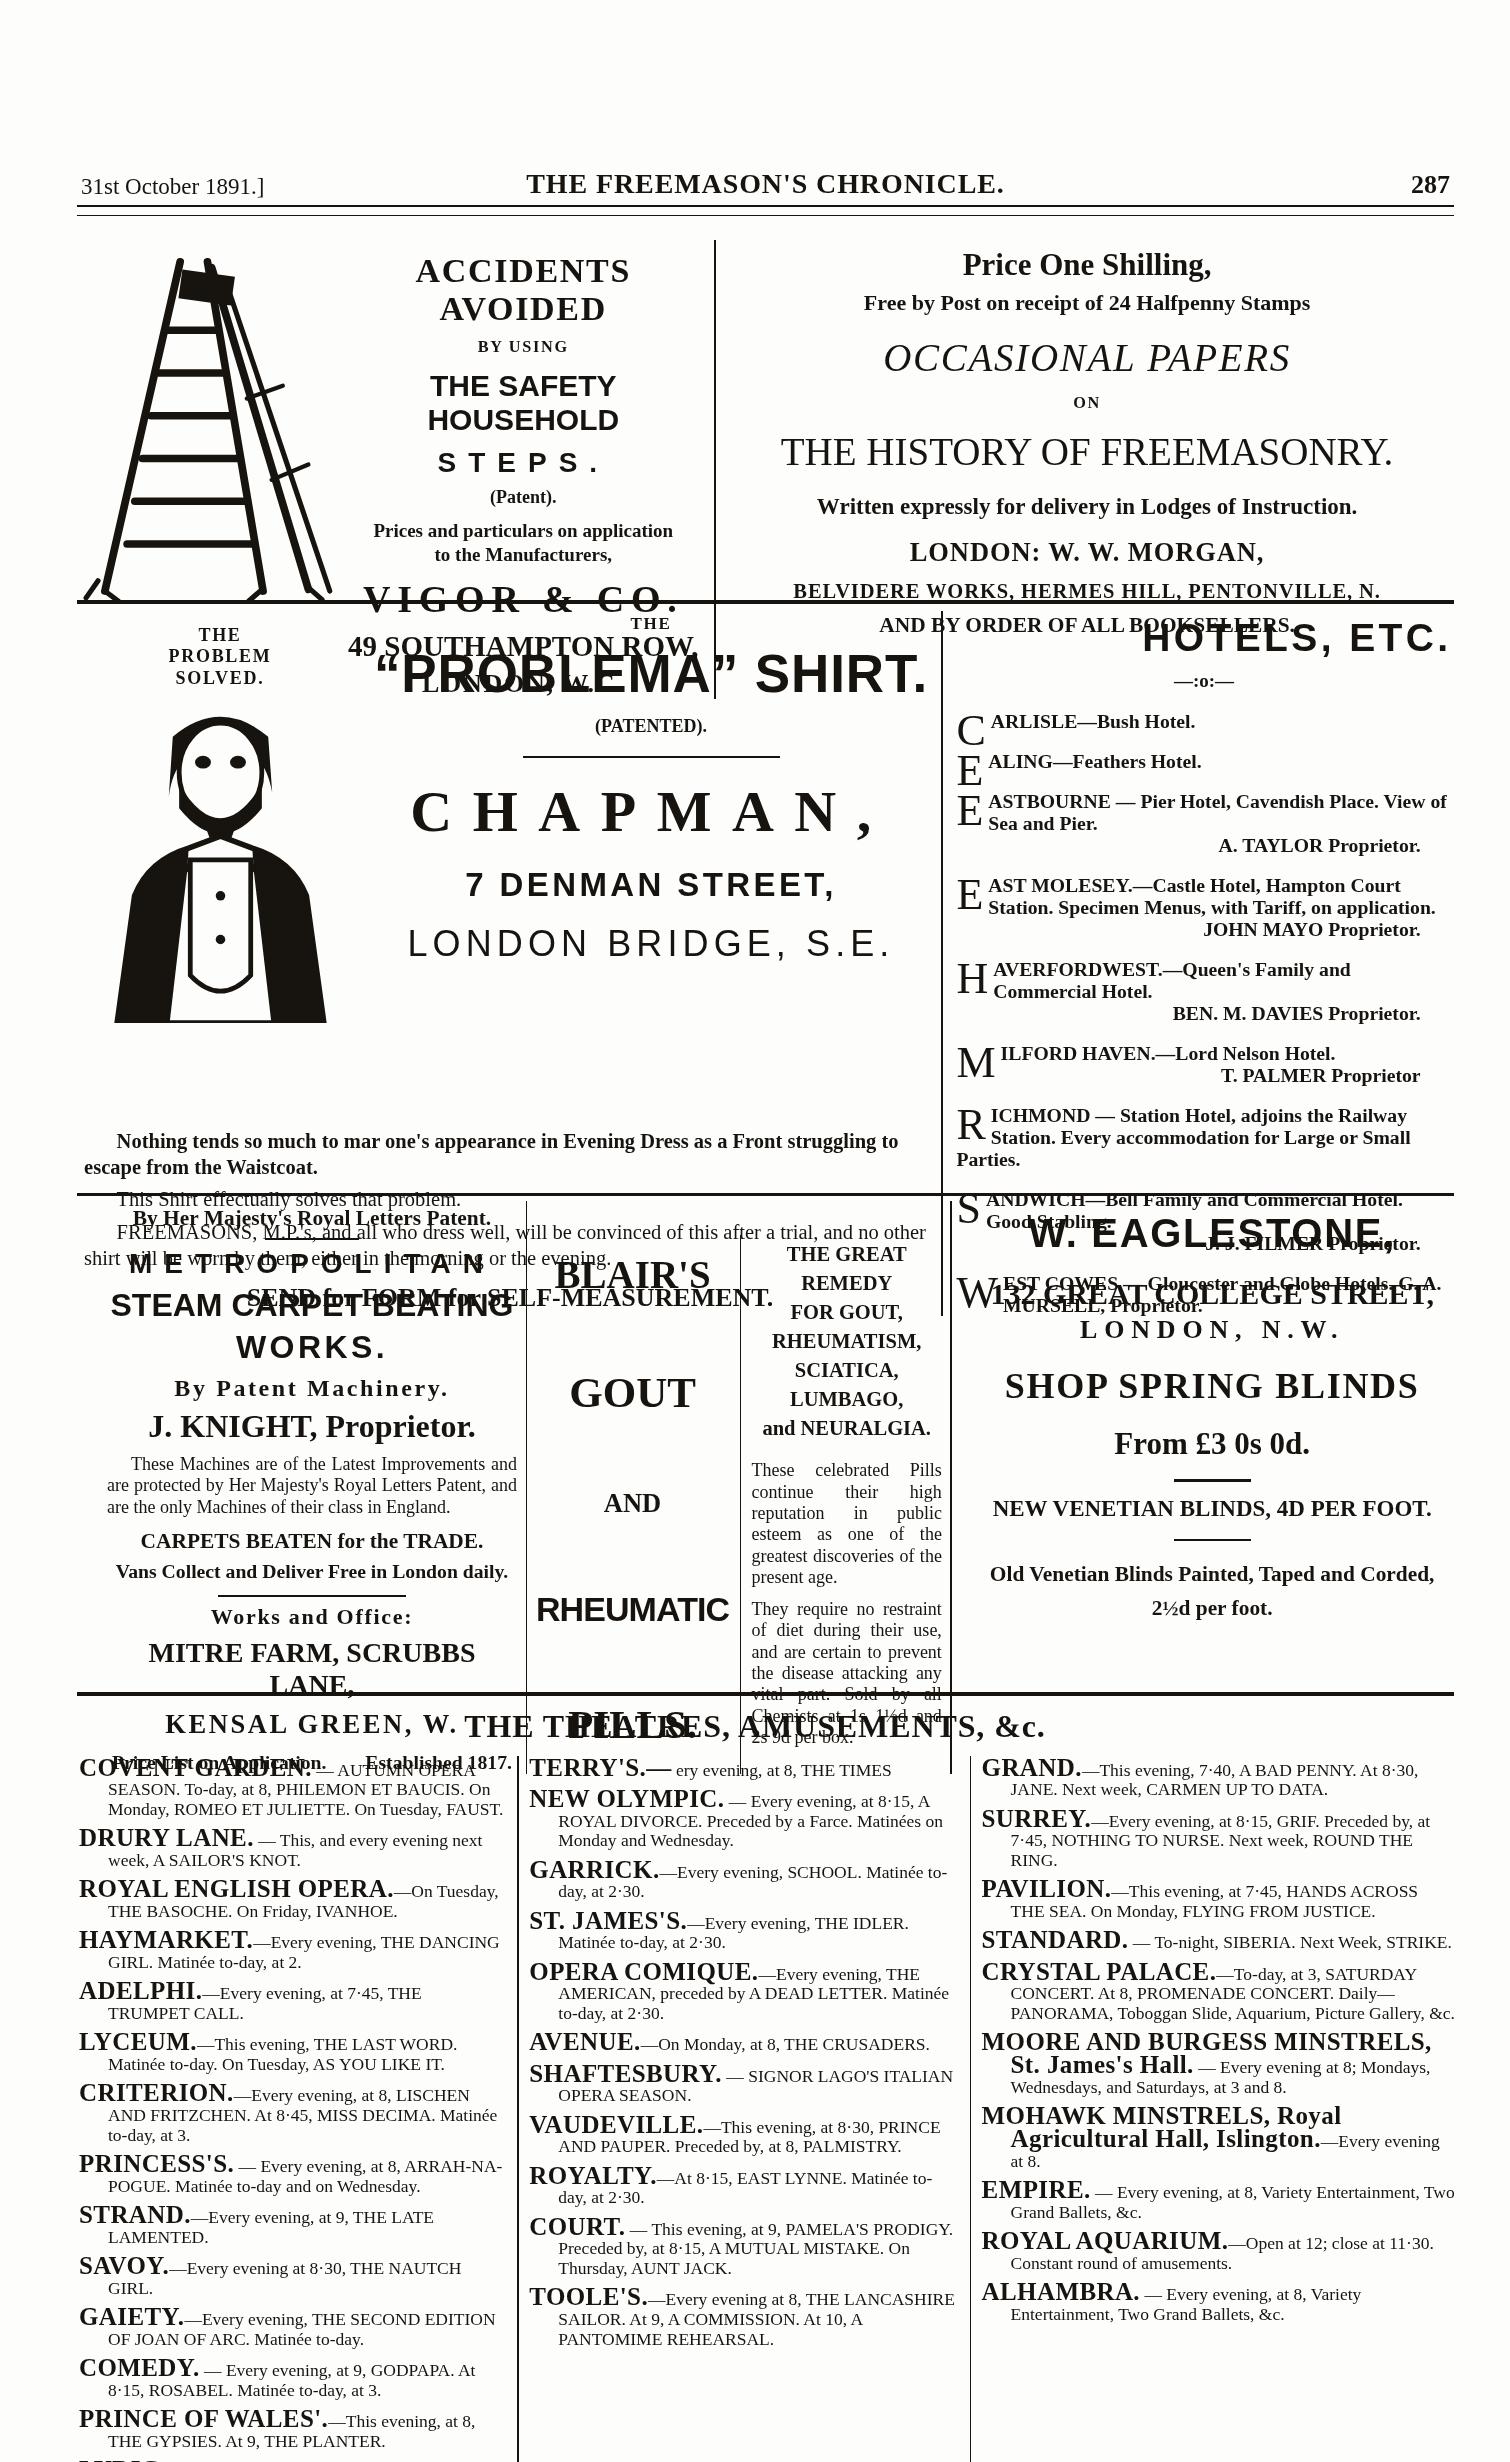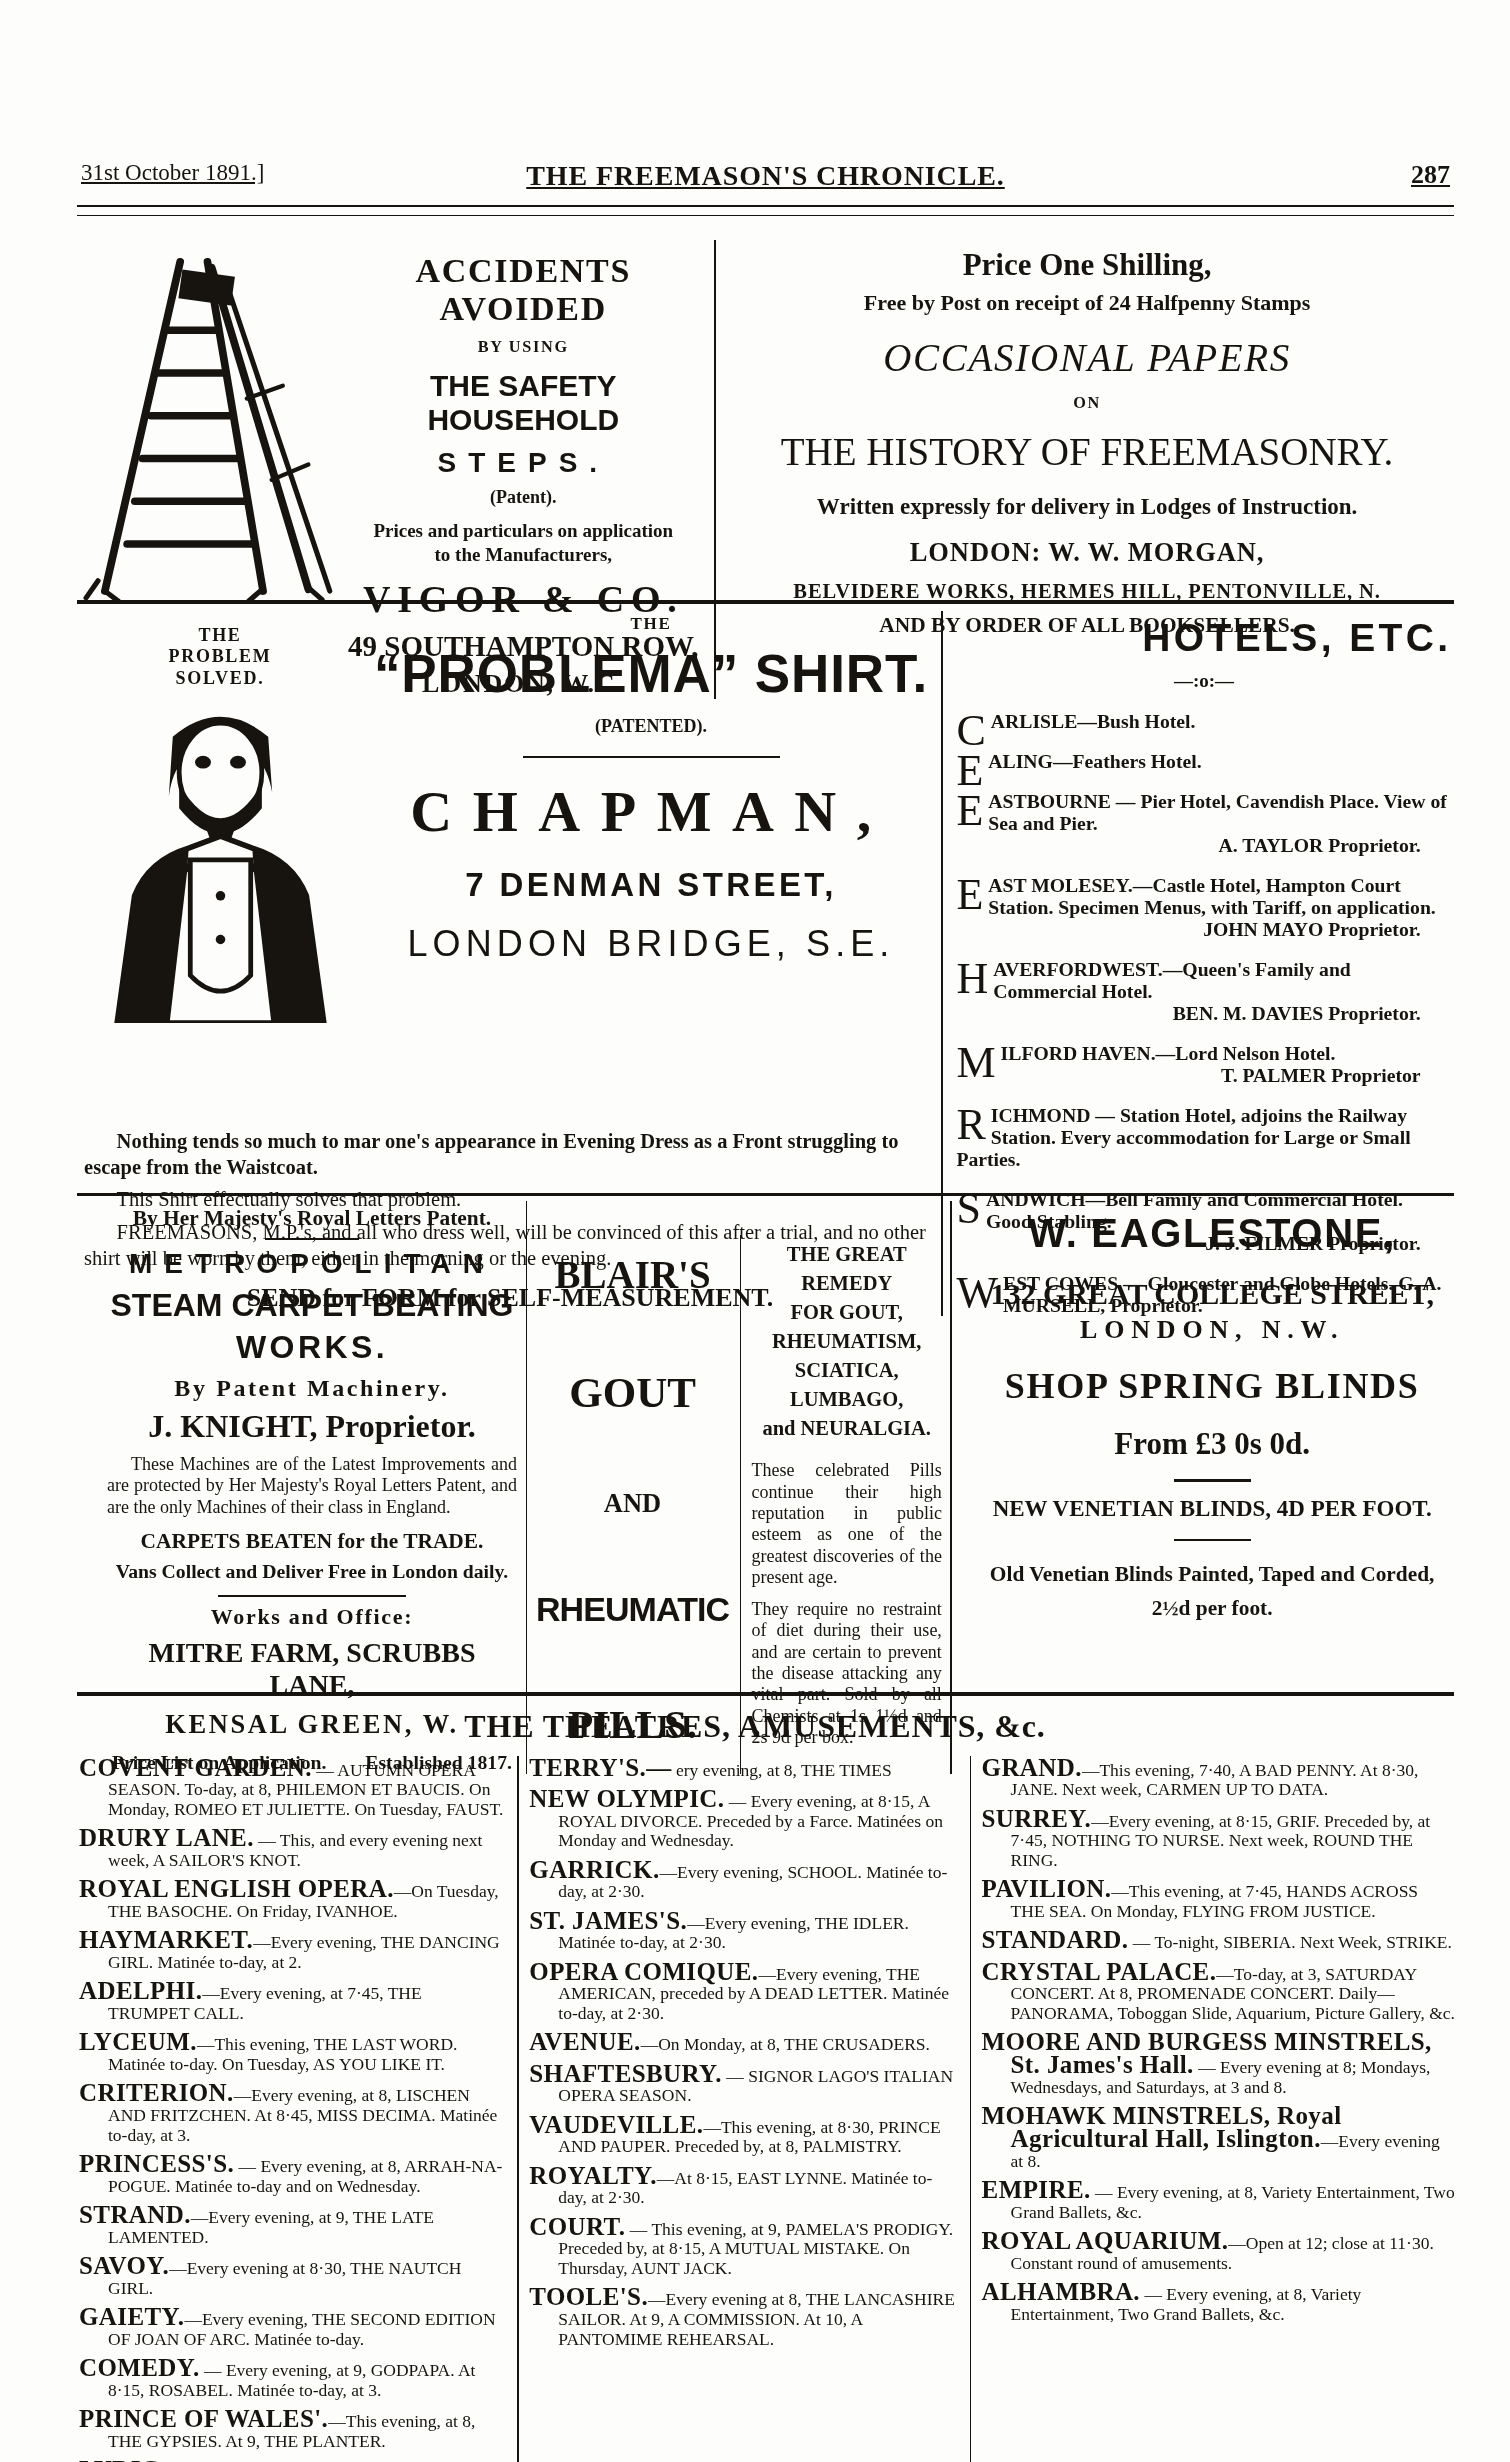--- a/index.html
+++ b/index.html
@@ -2,21 +2,21 @@
 <html style="font-size:13.7px"><head>
 <meta charset="utf-8">
 <style>
   html,body{margin:0;padding:0;background:#e8e6e1;}
   .page{position:relative;width:1510px;height:2462px;background:#fdfdfb;color:#17140f;
         font-family:"Liberation Serif","DejaVu Serif",serif;overflow:hidden;margin:0 auto;}
   .sans{font-family:"Liberation Sans","DejaVu Sans",sans-serif;}
   .b{font-weight:bold;}
 
   
-  .hdr{position:absolute;top:160px;left:81px;right:60px;display:flex;align-items:flex-start;text-decoration:underline;}
+  .hdr{position:absolute;top:168px;left:81px;right:60px;display:flex;align-items:flex-end;}
   .hdr .date{font-size:23px;width:359px;}
   .hdr .title{font-size:28px;font-weight:bold;flex:1;text-align:center;letter-spacing:0.9px;}
   .hdr .pageno{font-size:26px;font-weight:bold;width:359px;text-align:right;}
   .dblrule{position:absolute;left:77px;right:56px;height:7.7px;border-top:2.6px solid #17140f;border-bottom:1.7px solid #17140f;}
   .rule{position:absolute;left:77px;right:56px;background:#17140f;}
 
   
   .vrule{background:#17140f;width:1.7px;}
   .mini-rule{height:1.7px;background:#17140f;margin:8.6px auto;}
 

